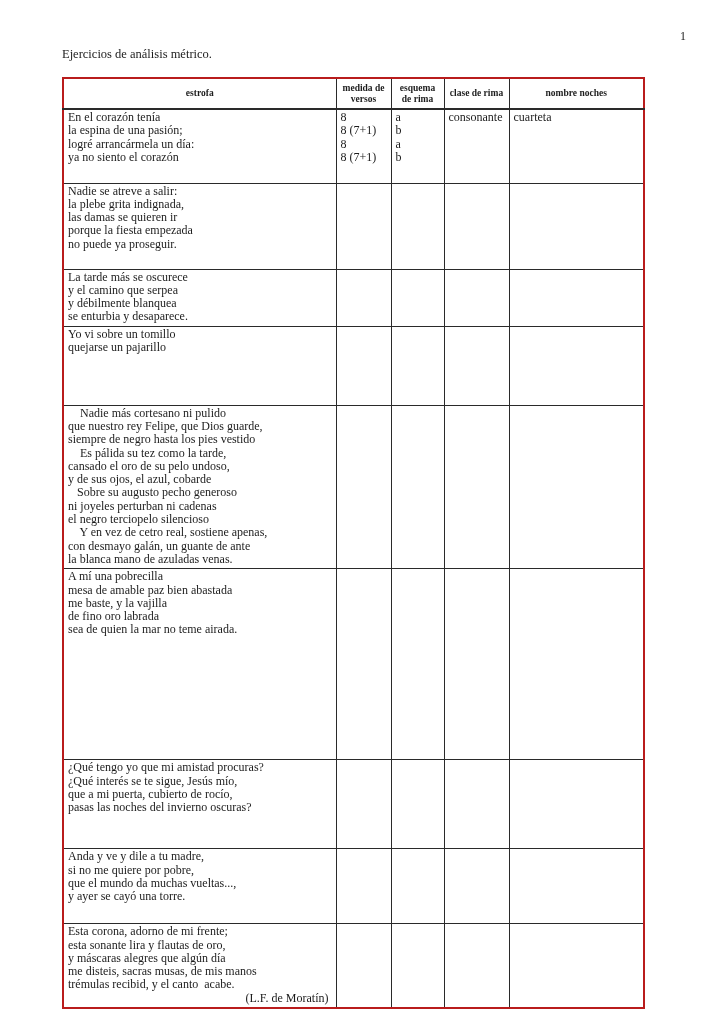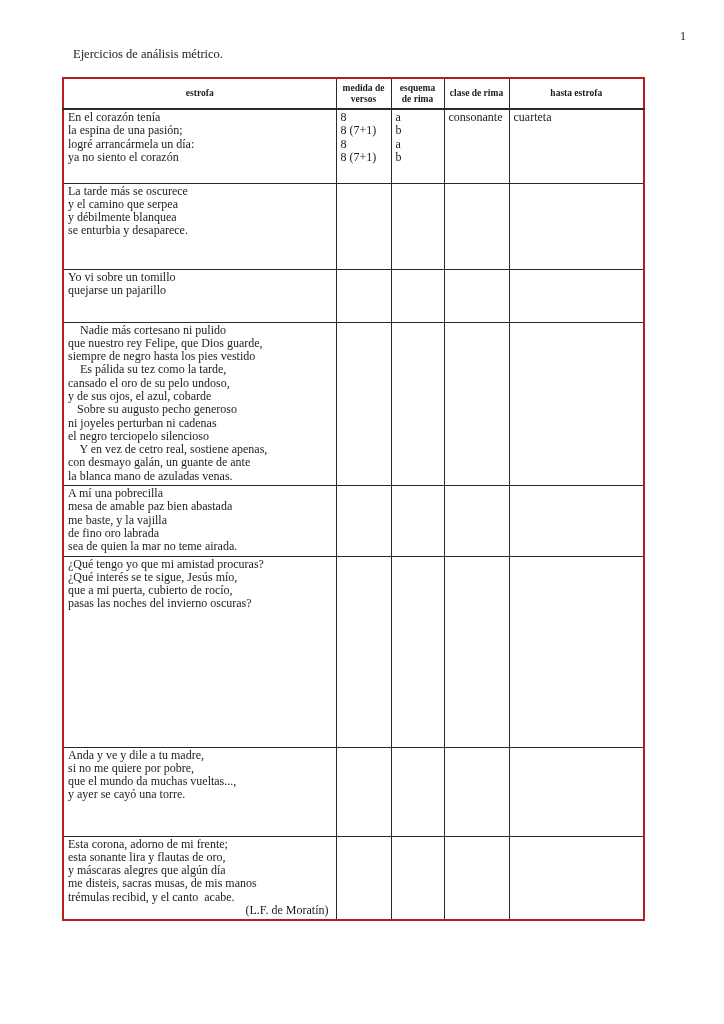--- a/index.html
+++ b/index.html
@@ -18,21 +18,21 @@
   }
   .page-number {
     position: absolute;
     top: 29px;
     left: 680px;
     font-size: 12px;
   }
   .doc-title {
     position: absolute;
     top: 47px;
-    left: 73px;
+    left: 62px;
     font-size: 12.5px;
   }
   table.metric-table {
     position: absolute;
     top: 77px;
     left: 62px;
     width: 581px;
     border-collapse: collapse;
     table-layout: fixed;
   }
@@ -111,21 +111,21 @@
   <th>estrofa</th>
 
   <th>medida de
 versos</th>
 
   <th>esquema
 de rima</th>
 
   <th>clase de rima</th>
 
-  <th>hasta  estrofa</th>
+  <th>nombre  noches</th>
 </tr>
     </thead>
     <tbody id="table-body">
   <tr>
     <td>
       <div class="verses">En el corazón tenía
 la espina de una pasión;
 logré arrancármela un día:
 ya no siento el corazón</div>
       <div class="attribution"></div>
@@ -143,20 +143,42 @@
 b</div>
     </td>
     <td>
       <div class="verses">consonante</div>
     </td>
     <td>
       <div class="verses">cuarteta</div>
     </td>
   </tr>
 
+  <tr>
+    <td>
+      <div class="verses">Nadie se atreve a salir:
+la plebe grita indignada,
+las damas se quieren ir
+porque la fiesta empezada
+no puede ya proseguir.</div>
+      <div class="attribution"></div>
+    </td>
+    <td>
+      <div class="verses"></div>
+    </td>
+    <td>
+      <div class="verses"></div>
+    </td>
+    <td>
+      <div class="verses"></div>
+    </td>
+    <td>
+      <div class="verses"></div>
+    </td>
+  </tr>
 
 
   <tr>
     <td>
       <div class="verses">La tarde más se oscurece
 y el camino que serpea
 y débilmente blanquea
 se enturbia y desaparece.</div>
       <div class="attribution"></div>
     </td>

